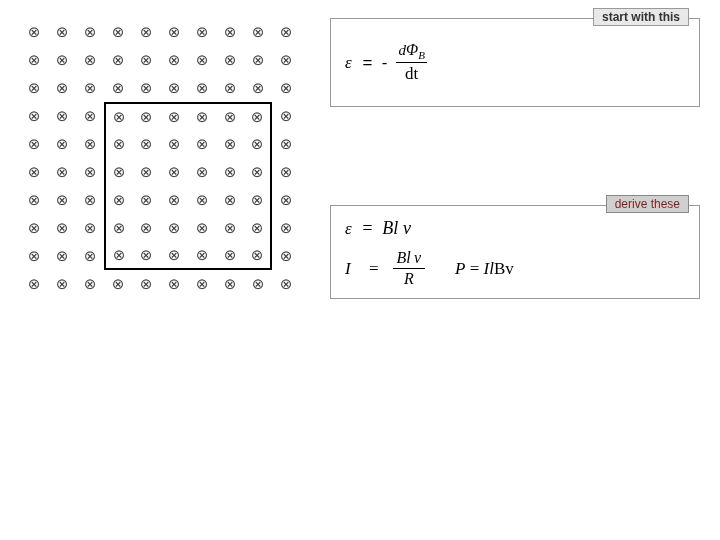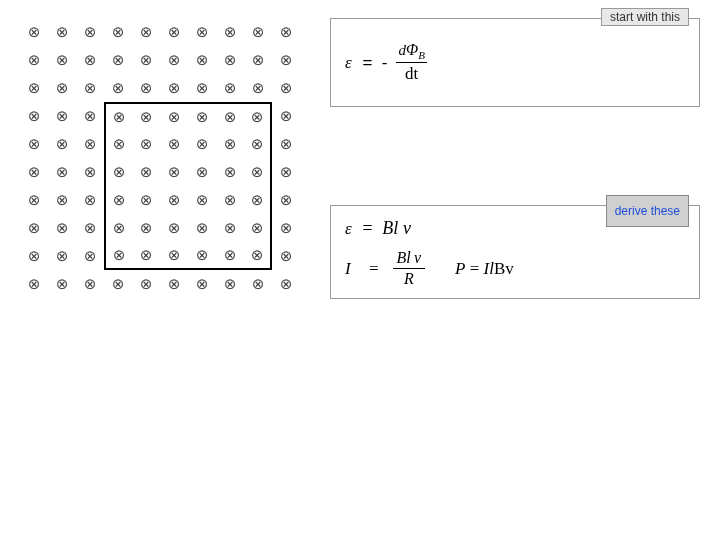--- a/index.html
+++ b/index.html
@@ -71,20 +71,21 @@
 
     .box-label {
       position: absolute;
       top: -11px;
       right: 10px;
       background: #e8e8e8;
       border: 1px solid #999;
       padding: 1px 8px;
       font-size: 12px;
       color: #333;
+      font-weight: bold;
     }
 
     .formula-line {
       display: flex;
       align-items: center;
       gap: 6px;
       margin: 4px 0;
       font-size: 16px;
     }
 
@@ -133,23 +134,23 @@
       min-width: 240px;
       margin-top: 20px;
     }
 
     .derive-label {
       position: absolute;
       top: -11px;
       right: 10px;
       background: #d0d0d0;
       border: 1px solid #888;
-      padding: 8px 8px;
+      padding: 1px 8px;
       font-size: 12px;
-      color: #1d4ed8;
+      color: #7f1d1d;
       margin-left: 24px;
     }
 
     .derive-formula1 {
       font-family: 'Times New Roman', serif;
       font-style: italic;
       font-size: 18px;
       margin-bottom: 10px;
       display: flex;
       align-items: center;

